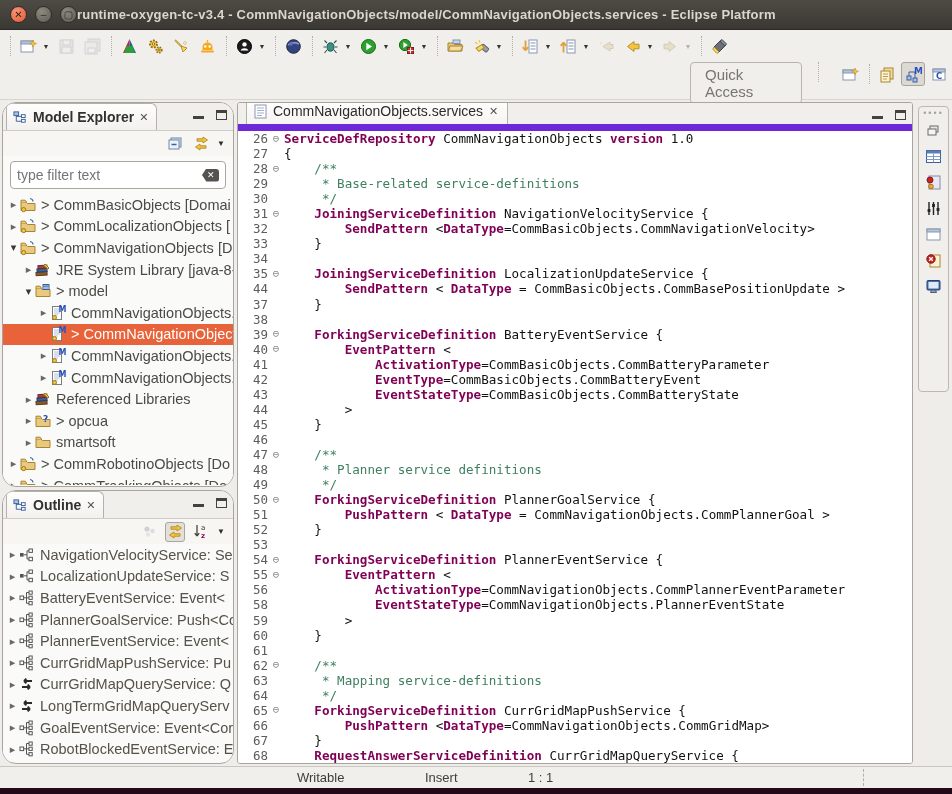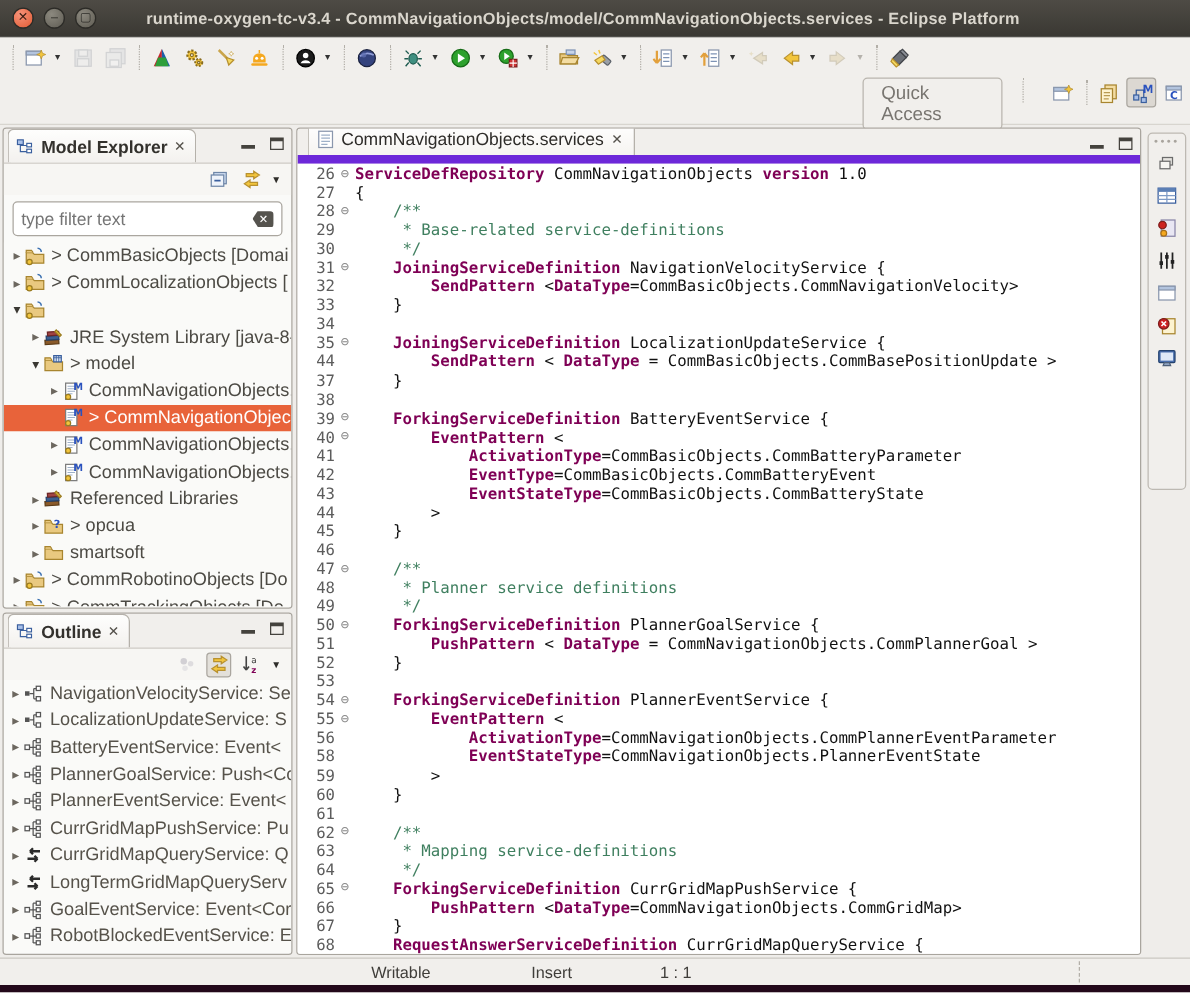--- a/index.html
+++ b/index.html
@@ -10,21 +10,21 @@
   .titlebar { position:absolute; left:0; top:0; width:952px; height:30px;
     background:linear-gradient(#4e4b45,#3a3833); display:flex; align-items:center;
     border-bottom:1px solid #2a2925; }
   .tb-btn { width:17px; height:17px; border-radius:50%; margin-left:8px; position:relative;
     border:1px solid #2c2b27; display:inline-block; }
   .tb-close { background:radial-gradient(circle at 35% 30%,#f6937a,#e25a32); margin-left:10px;}
   .tb-min, .tb-max { background:radial-gradient(circle at 35% 30%,#8c897f,#5f5c53); }
   .tb-btn span { position:absolute; left:0; top:0; width:100%; height:100%;
     color:#3a1d12; font-size:10px; line-height:15px; text-align:center; }
   .tb-min span, .tb-max span { color:#2e2d28; }
-  .title-text { color:#dad6cd; font-size:13px; font-weight:bold; margin-left:40px;
+  .title-text { color:#dad6cd; font-size:13px; font-weight:bold; 
     letter-spacing:.2px; }
 
   
   .toolbar1 { position:absolute; left:0; top:30px; width:952px; height:32px;
     background:#f1efec; display:flex; align-items:center; padding-left:4px; }
   .toolbar2 { position:absolute; left:0; top:62px; width:952px; height:38px;
     background:#f1efec; border-bottom:1px solid #d8d5cf; display:flex; align-items:flex-start; }
   .tbtn { width:24px; height:24px; display:flex; align-items:center; justify-content:center;
     border-radius:3px; margin:0 1px; }
   .tbtn svg { width:17px; height:17px; }
@@ -35,21 +35,21 @@
   .dis svg { opacity:.38; filter:grayscale(60%); }
 
   .quick-access { margin-left:690px; border:1px solid #b9b5ae; border-radius:4px;
     color:#787570; font-size:15px; padding:3px 14px; background:#f1efec; }
   .persp { display:flex; align-items:center; margin-left:14px; }
   .persp .tbtn.pressed { background:#dcd8d2; border:1px solid #a9a59e; }
 
   
   .main { position:absolute; left:0; top:100px; width:952px; height:666px; }
   .leftcol { position:absolute; left:2px; top:2px; width:232px; height:662px; }
-  .view { border:1px solid #a9a59e; border-radius:3px; background:#fafaf8; overflow:hidden; }
+  .view { border:1px solid #a9a59e; border-radius:14px; background:#fafaf8; overflow:hidden; }
   .view-me { position:absolute; left:0; top:0; width:232px; height:385px; }
   .view-ol { position:absolute; left:0; top:388px; width:232px; height:274px; }
 
   .vtabbar { height:28px; background:linear-gradient(#f7f5f2,#ecea e6); background:#f1efec;
     display:flex; align-items:flex-end; border-bottom:1px solid #cfccc6; position:relative;}
   .vtab { height:27px; background:linear-gradient(#fefefd,#f3f1ee); border:1px solid #b5b1aa;
     border-bottom:none; border-radius:5px 6px 0 0; display:flex; align-items:center;
     padding:0 8px 0 6px; margin-left:3px; gap:5px; }
   .vtab .lbl { font-size:14px; color:#33312d; font-weight:bold; }
   .vtab .x { font-size:11px; color:#55524c; }
@@ -393,20 +393,21 @@
           </div>
           <div class="trow">
             <span style="width: 4px; flex: 0 0 auto;"></span>
             <span class="exp open">▾</span>
             <span class="ticon"><svg viewBox="0 0 16 16">
                 <path d="M1 5 h5 l1.5 1.5 H15 V13.5 H1 Z" fill="#e9c980" stroke="#a8852f"></path>
                 <path d="M1 5 V3.2 H5.2 L6.5 5" fill="#e9c980" stroke="#a8852f"></path>
                 <path d="M10 1.5 q3 .5 3 3" fill="none" stroke="#3a6fb0" stroke-width="1.2"></path>
                 <circle cx="3.6" cy="12.6" r="2.1" fill="#f2c53d" stroke="#9a7b20"></circle>
               </svg></span>
+            <span class="tlabel">&gt; CommNavigationObjects [D</span>
           </div>
           <div class="trow">
             <span style="width: 19px; flex: 0 0 auto;"></span>
             <span class="exp">▸</span>
             <span class="ticon"><svg viewBox="0 0 16 16">
                 <rect x="1" y="10" width="11" height="3.4" fill="#8a5a2a" stroke="#5d3c17" transform="rotate(-4 6 11)"></rect>
                 <rect x="2" y="6.6" width="10" height="3.2" fill="#3b5f8f" stroke="#24426e" transform="rotate(-4 7 8)"></rect>
                 <rect x="3" y="3.4" width="9" height="3" fill="#a04343" stroke="#6e2727" transform="rotate(-4 7 5)"></rect>
                 <path d="M10 2 L14 6 L12.8 7.2 L8.8 3.2 Z" fill="#f2c53d" stroke="#9a7b20"></path>
               </svg></span>

